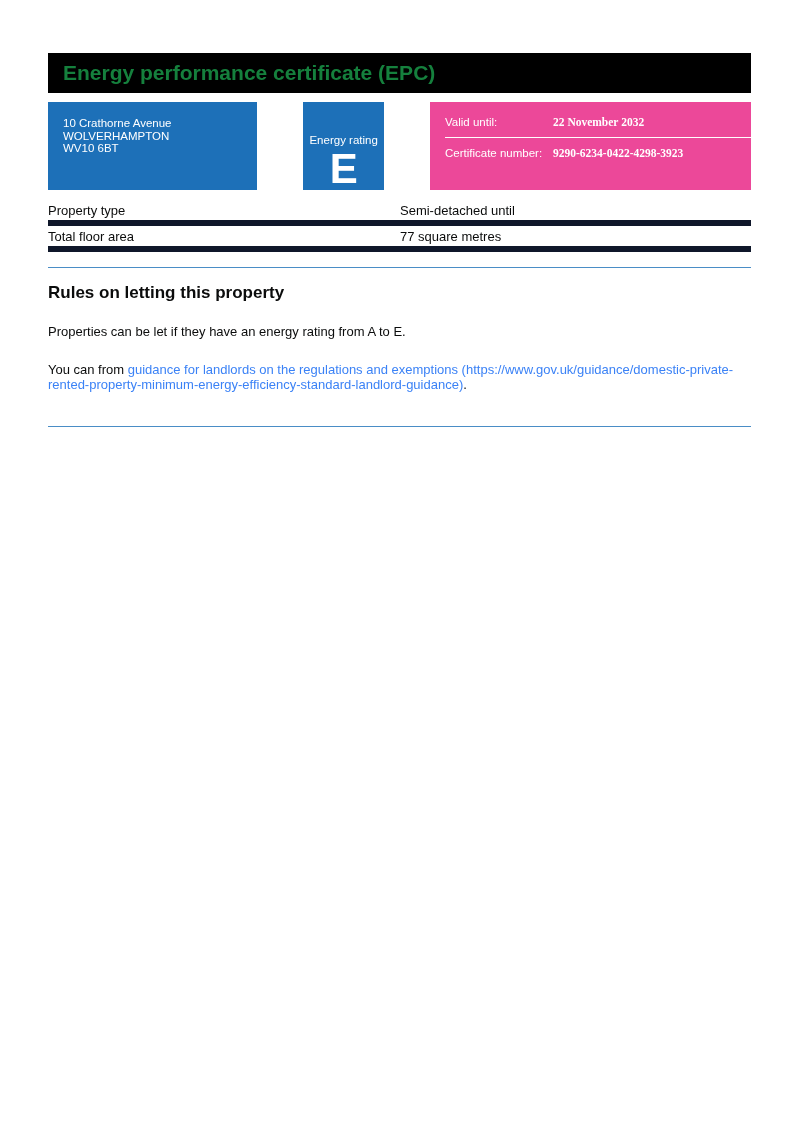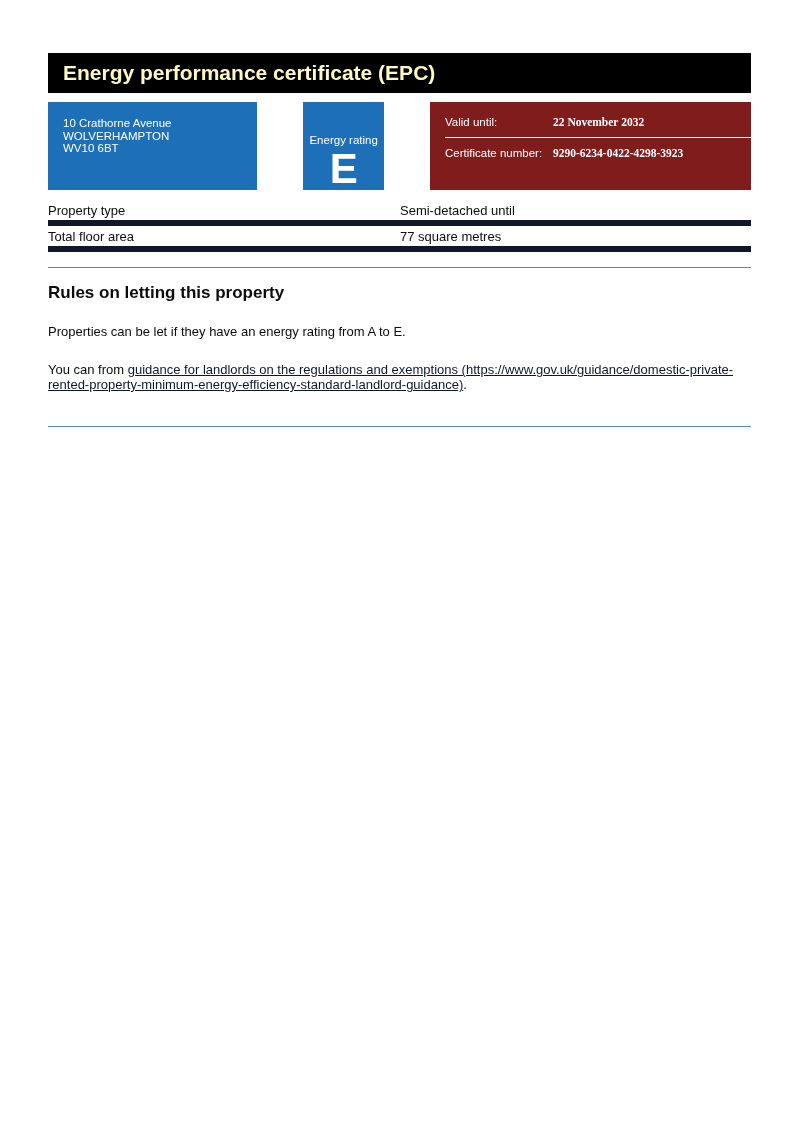--- a/index.html
+++ b/index.html
@@ -1,41 +1,41 @@
 <!DOCTYPE html>
 <html><head>
   <meta charset="utf-8">
   <style>
     * { box-sizing: border-box; margin: 0; padding: 0; }
     html, body { width: 800px; height: 1131px; background: #ffffff; }
     body { position: relative; font-family: "Liberation Sans", sans-serif; color: #0b0c0c; }
 
     .title-bar {
       position: absolute; left: 48px; top: 53px; width: 703px; height: 40px;
-      background: #000000; color: #fef9c3;
+      background: #000000; color: #15803d;
       font-size: 21px; font-weight: bold; line-height: 40px; padding-left: 15px;
     }
 
     .blue-panel {
       position: absolute; left: 48px; top: 102px; width: 703px; height: 88px;
       display: flex;
       gap: 44px;
     }
     .bp-address {
       width: 251px; height: 88px; background: #1d70b8; color: #ffffff;
       padding: 15px 0 0 15px; font-size: 11.5px; line-height: 12.5px;
     }
     .bp-rating {
       width: 98px; height: 88px; background: #1d70b8; color: #ffffff;
       margin-left: 2px; text-align: center; padding-top: 32px;
     }
     .bp-rating .label { font-size: 11.5px; line-height: 13px; }
     .bp-rating .letter { font-size: 42px; font-weight: bold; line-height: 44px; }
     .bp-cert {
-      flex: 1; height: 88px; background: #7f1d1d; color: #ffffff;
+      flex: 1; height: 88px; background: #ec4899; color: #ffffff;
       margin-left: 2px; padding: 14px 0 0 15px; position: relative;
     }
     .cert-row { display: flex; font-size: 11.5px; line-height: 13px; }
     .cert-row .k { width: 108px; }
     .cert-row .v { font-weight: bold; font-family: Liberation Serif, serif; }
     .cert-sep { width: 306px; height: 1px; background: #ffffff; margin: 8px 0 9px 0; }
 
     .summary { position: absolute; left: 48px; top: 200px; width: 703px; }
     .summary-row {
       display: flex; height: 26px; align-items: center;
@@ -43,21 +43,21 @@
     }
     .summary-row .k { width: 352px; }
 
     .hr-blue { position: absolute; left: 48px; width: 703px; height: 1px; background: #1d70b8; opacity: 0.8; }
 
     .section-heading {
       position: absolute; left: 48px; top: 283px;
       font-size: 17px; font-weight: bold; line-height: 20px;
     }
     .para { position: absolute; left: 48px; font-size: 13px; line-height: 15px; width: 690px; }
-    .para a { color: #0f172a; text-decoration: underline; }
+    .para a { color: #3b82f6; }
   </style>
 </head>
 <body>
 
 <div class="title-bar">Energy performance certificate (EPC)</div>
 
 <div class="blue-panel">
   <div class="bp-address">
     <div>10 Crathorne Avenue</div>
     <div>WOLVERHAMPTON</div>

